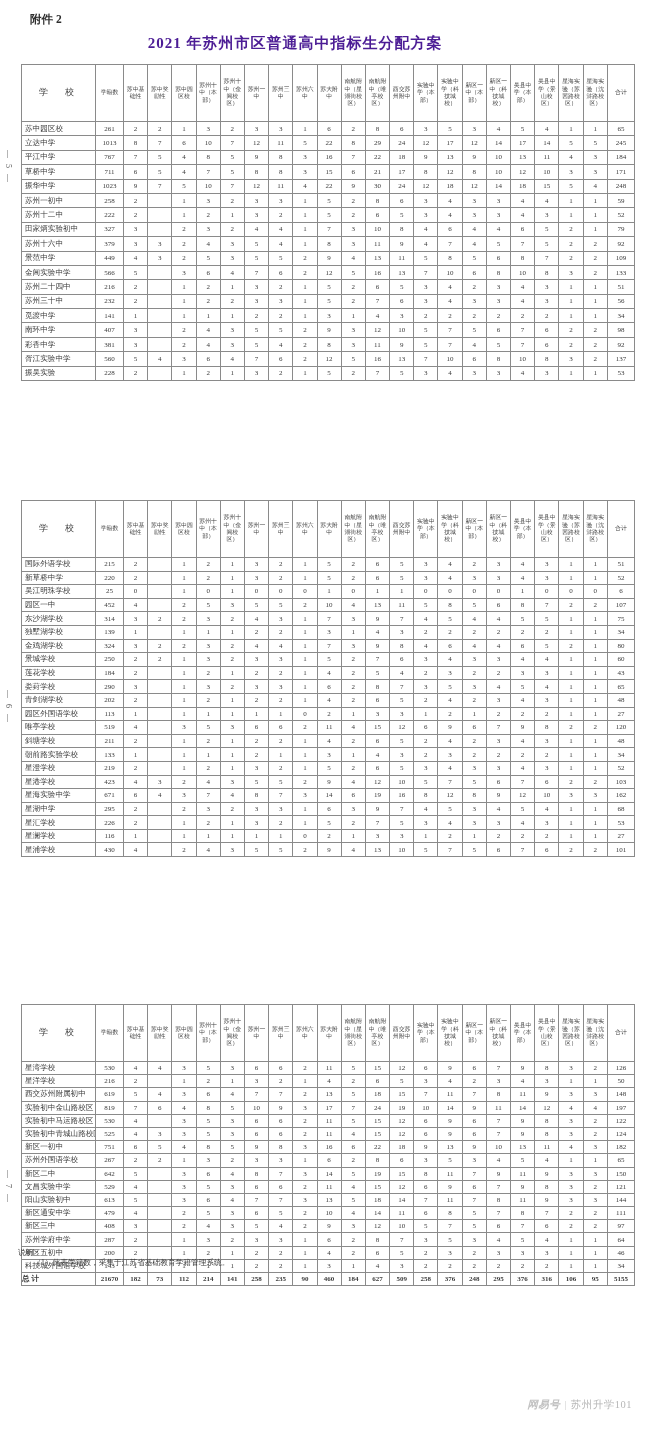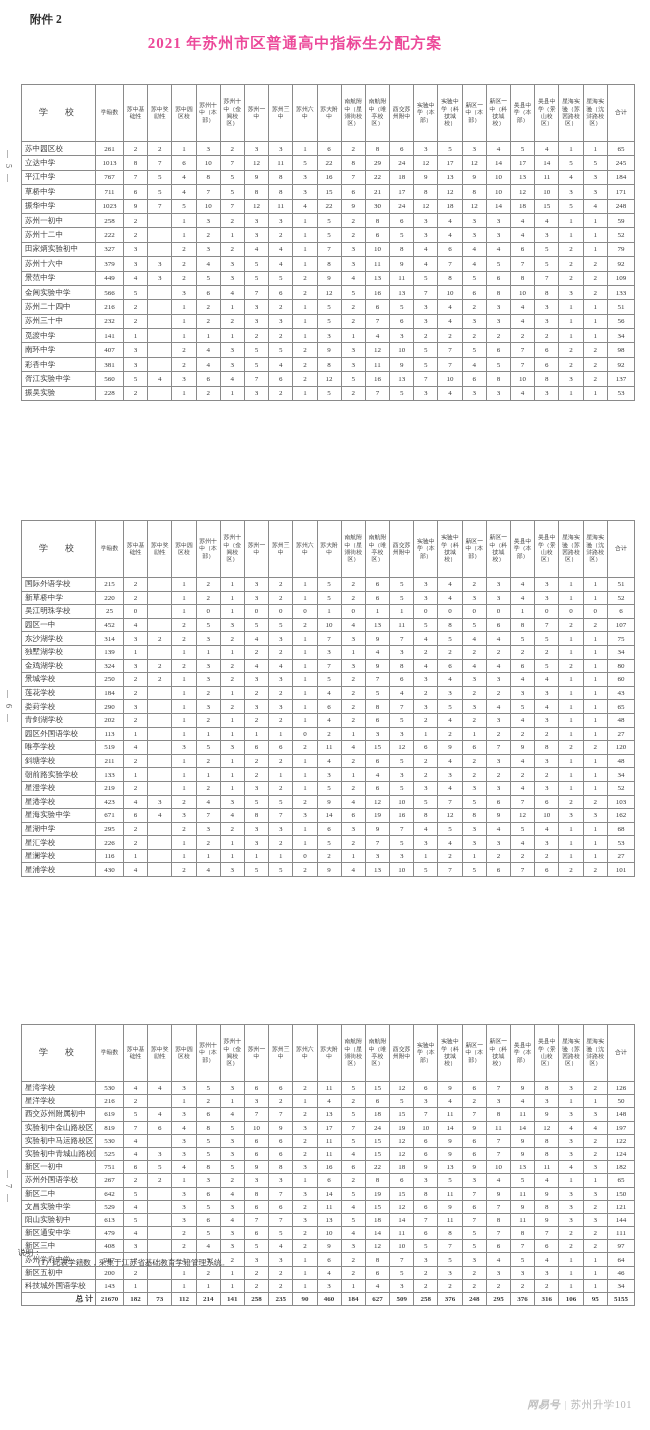--- a/index.html
+++ b/index.html
@@ -2,33 +2,33 @@
 <html><head>
 <meta charset="utf-8">
 <style>
   html,body{margin:0;padding:0;}
   body{
     width:650px;height:1430px;position:relative;background:#ffffff;
     font-family:"Liberation Serif","DejaVu Serif",serif;color:#3a3a3a;
     overflow:hidden;
   }
   .attachment{position:absolute;left:30px;top:12px;font-size:11.5px;font-weight:bold;color:#2e2e2e;}
-  .doc-title{position:absolute;left:0;top:34px;width:590px;text-align:center;font-size:15px;font-weight:bold;letter-spacing:1px;color:#ec4899;}
+  .doc-title{position:absolute;left:0;top:34px;width:590px;text-align:center;font-size:15px;font-weight:bold;letter-spacing:1px;color:#4c1d95;}
   .pagenum{position:absolute;left:-1px;width:14px;text-align:center;font-size:8px;color:#555;writing-mode:vertical-rl;letter-spacing:2px;}
   .pn5{top:150px;} .pn6{top:690px;} .pn7{top:1170px;}
-  .tblwrap{position:absolute;left:21px;width:528px;margin-top:20px;}
+  .tblwrap{position:absolute;left:21px;width:528px;}
   .tw1{top:64px;} .tw2{top:500px;} .tw3{top:1004px;}
   table{border-collapse:collapse;table-layout:fixed;width:614px;}
   th,td{border:0.8px solid #8a8a8a;padding:0;text-align:center;vertical-align:middle;overflow:hidden;}
   th{font-weight:normal;font-size:5.9px;line-height:1.25;word-break:break-all;height:54px;padding:1px 0;color:#3f3f3f;}
   th:first-child{font-size:9px;letter-spacing:4px;}
   td{font-size:7px;color:#3b3b3b;word-break:break-all;}
   td:first-child{text-align:left;padding-left:3px;font-size:7.6px;white-space:nowrap;}
   .t1 td{height:13.4px;} .t2 td{height:12.6px;} .t3 td{height:12.2px;}
-  .total-row td:first-child{text-align:right;font-weight:bold;padding-left:0;letter-spacing:2px;}
+  .total-row td:first-child{text-align:left;font-weight:bold;padding-left:0;letter-spacing:2px;}
   .total-row td{font-weight:bold;}
   .notes{position:absolute;left:18px;top:1248px;width:618px;font-size:7.7px;line-height:9.6px;color:#383838;}
   .notes p{margin:0;}
   .notes p.indent{text-indent:2em;font-family:Liberation Serif, serif;}
   .watermark{position:absolute;right:18px;top:1398px;font-size:10.5px;color:#b7b7b7;letter-spacing:0.5px;text-align:center;}
   .watermark .wm-logo{font-weight:bold;font-style:italic;color:#c2c2c2;}
   .watermark .wm-sep{margin:0 4px;color:#cecece;}
 </style>
 </head>
 <body>

